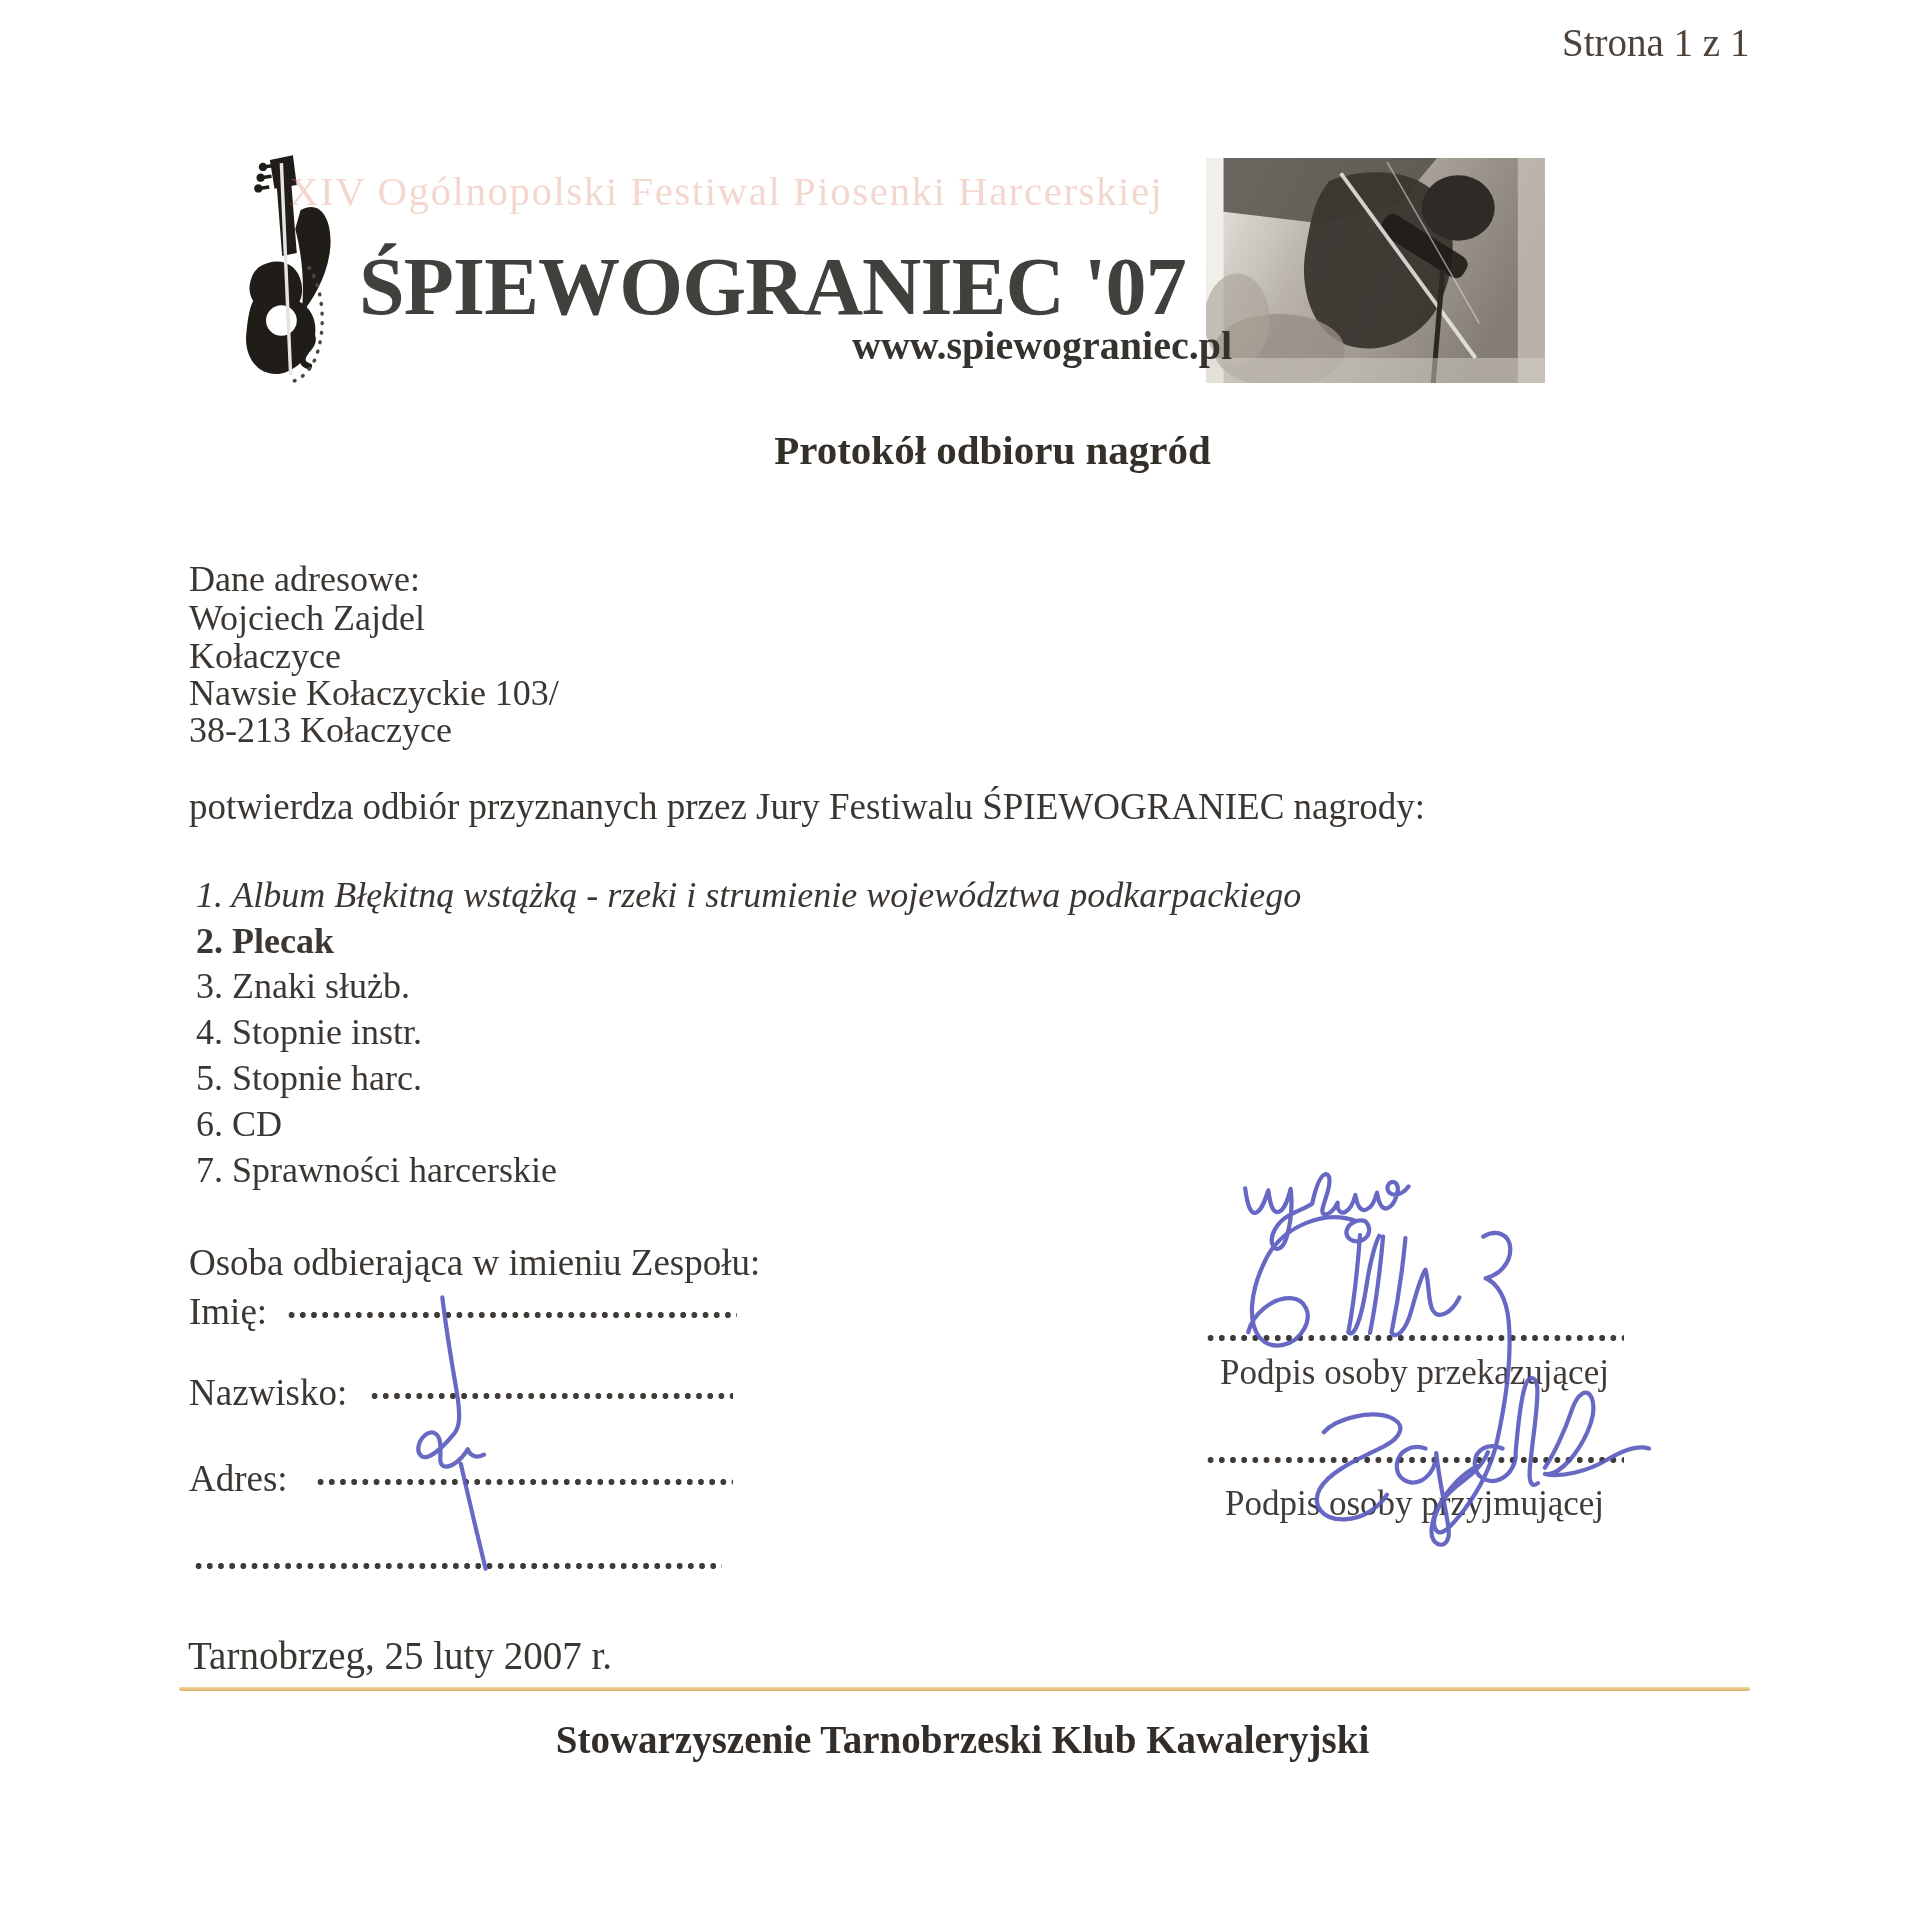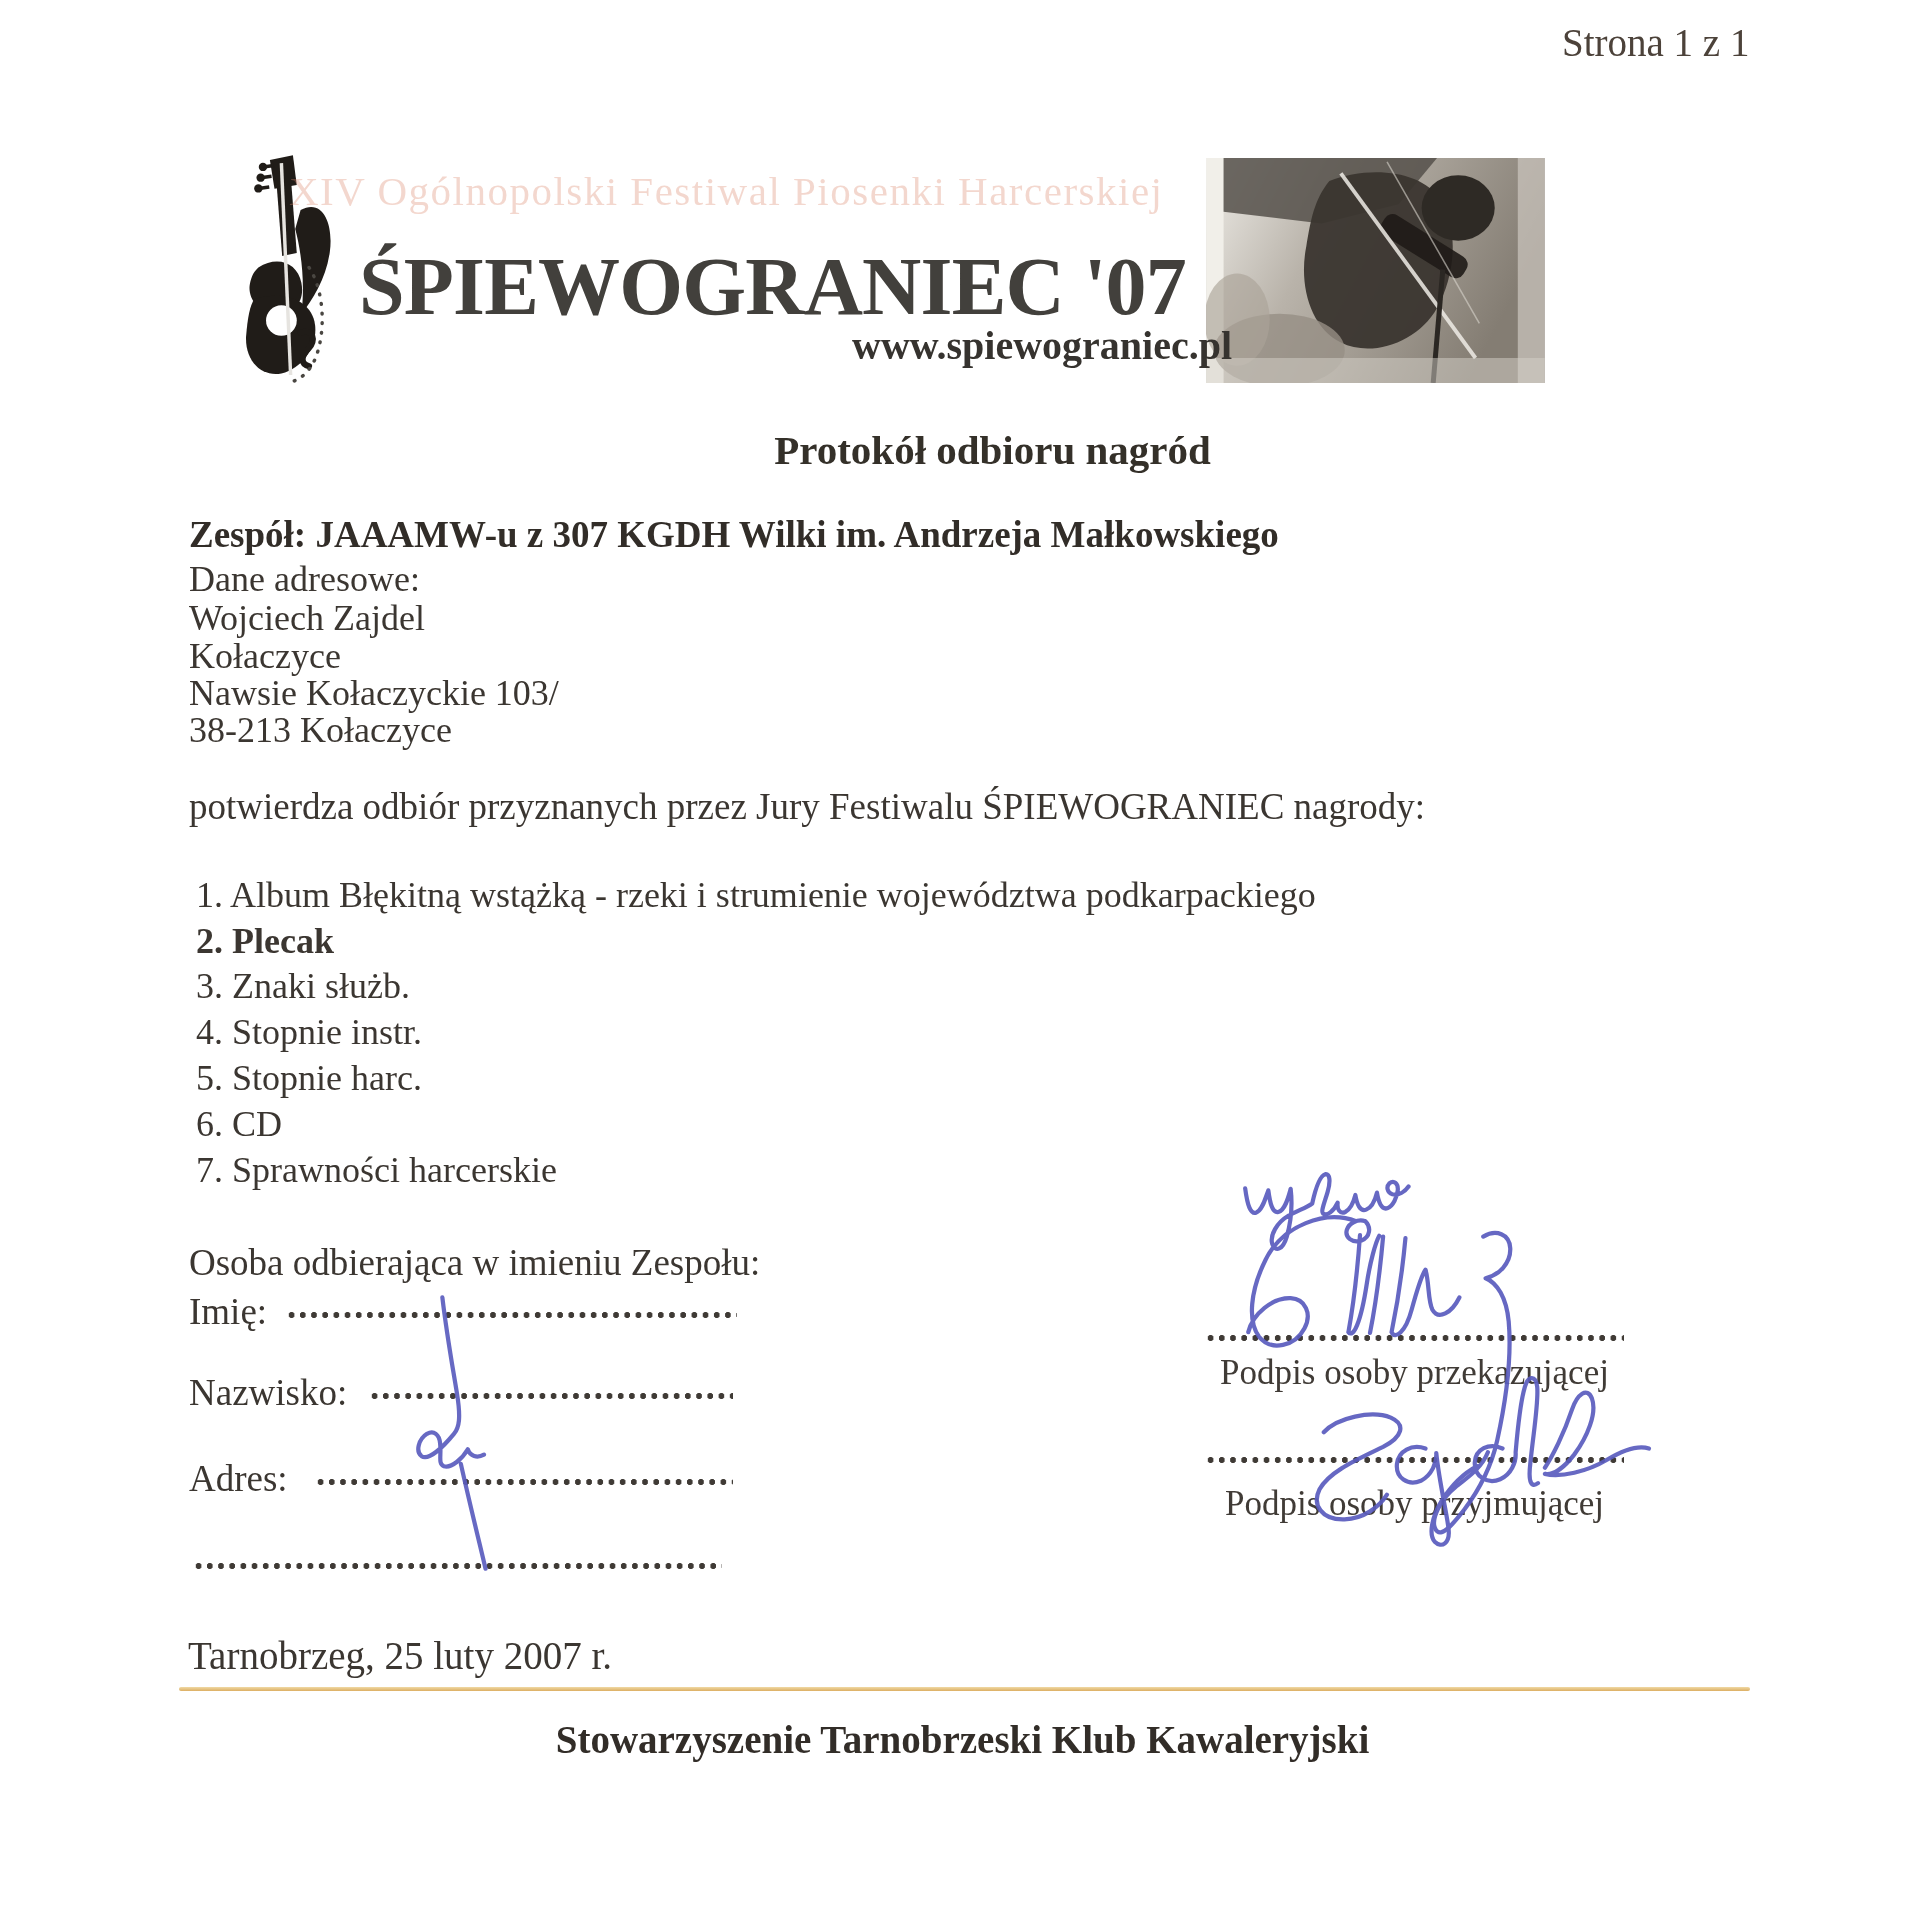--- a/index.html
+++ b/index.html
@@ -96,32 +96,31 @@
 
     <div class="abs banner-faint" style="left:46px;top:18.5px;">XIV Ogólnopolski Festiwal Piosenki Harcerskiej</div>
 
     <div class="abs banner-title" style="left:116px;top:92px;">ŚPIEWOGRANIEC '07</div>
 
     <div class="abs banner-www" style="left:609px;top:174px;">www.spiewograniec.pl</div>
   </div>
 
   <div class="abs doc-title bold center" style="left:199px;top:426px;width:1587px;">Protokół odbioru nagród</div>
 
-  <div class="abs team-line bold" style="left:189px;top:513px;">Zespół: JAAAMW-u z 307 KGDH Wilki im. Andrzeja Małkowskiego</div>
 
   <div class="abs body-line" style="left:189px;top:558px;">Dane adresowe:</div>
   <div class="abs body-line" style="left:189px;top:597px;">Wojciech Zajdel</div>
   <div class="abs body-line" style="left:189px;top:635px;">Kołaczyce</div>
   <div class="abs body-line" style="left:189px;top:672px;">Nawsie Kołaczyckie 103/</div>
   <div class="abs body-line" style="left:189px;top:709px;">38-213 Kołaczyce</div>
 
   <div class="abs std-line" style="left:189px;top:785px;">potwierdza odbiór przyznanych przez Jury Festiwalu ŚPIEWOGRANIEC nagrody:</div>
 
   <div>
-    <div class="abs body-line" style="left:196px;top:874px;">1. Album Błękitną wstążką - rzeki i strumienie województwa podkarpackiego</div>
+    <div class="abs body-line" style="left:196px;top:874px;font-style:italic;">1. Album Błękitną wstążką - rzeki i strumienie województwa podkarpackiego</div>
     <div class="abs body-line" style="left:196px;top:920px;font-weight:bold;">2. Plecak</div>
     <div class="abs body-line" style="left:196px;top:965px;">3. Znaki służb.</div>
     <div class="abs body-line" style="left:196px;top:1011px;">4. Stopnie instr.</div>
     <div class="abs body-line" style="left:196px;top:1057px;">5. Stopnie harc.</div>
     <div class="abs body-line" style="left:196px;top:1103px;">6. CD</div>
     <div class="abs body-line" style="left:196px;top:1149px;">7. Sprawności harcerskie</div>
   </div>
 
   <div class="abs label-line" style="left:189px;top:1241px;">Osoba odbierająca w imieniu Zespołu:</div>
 

